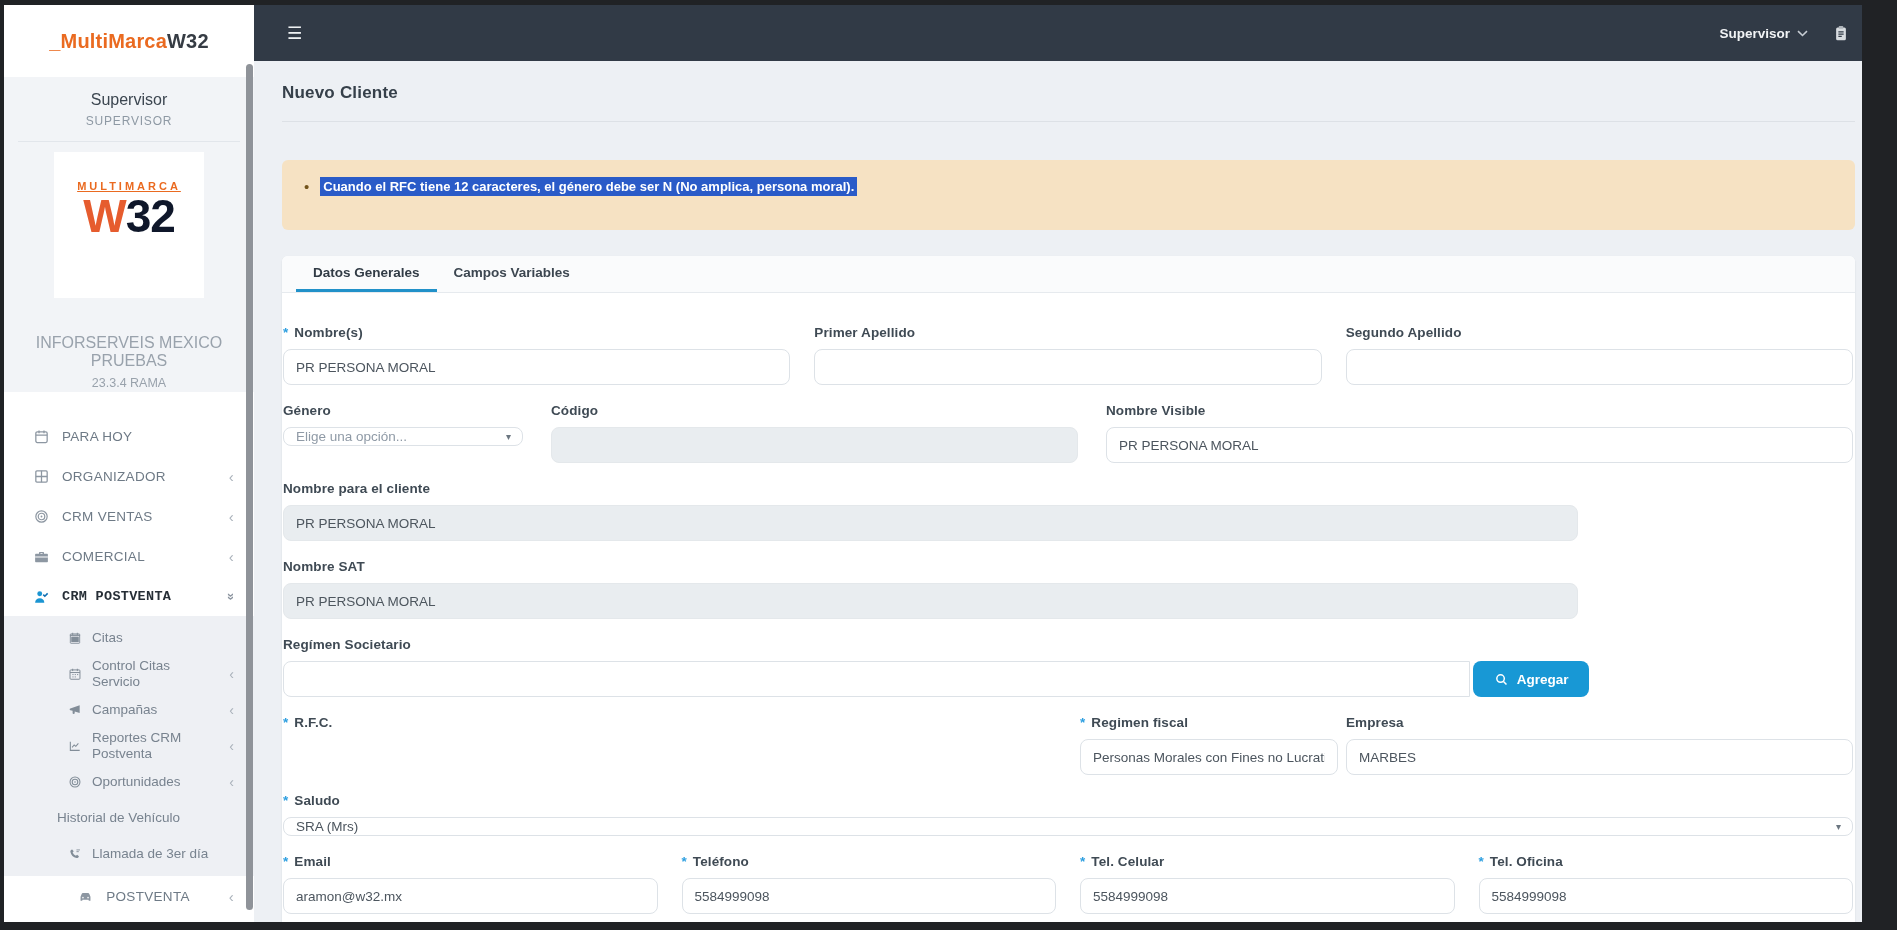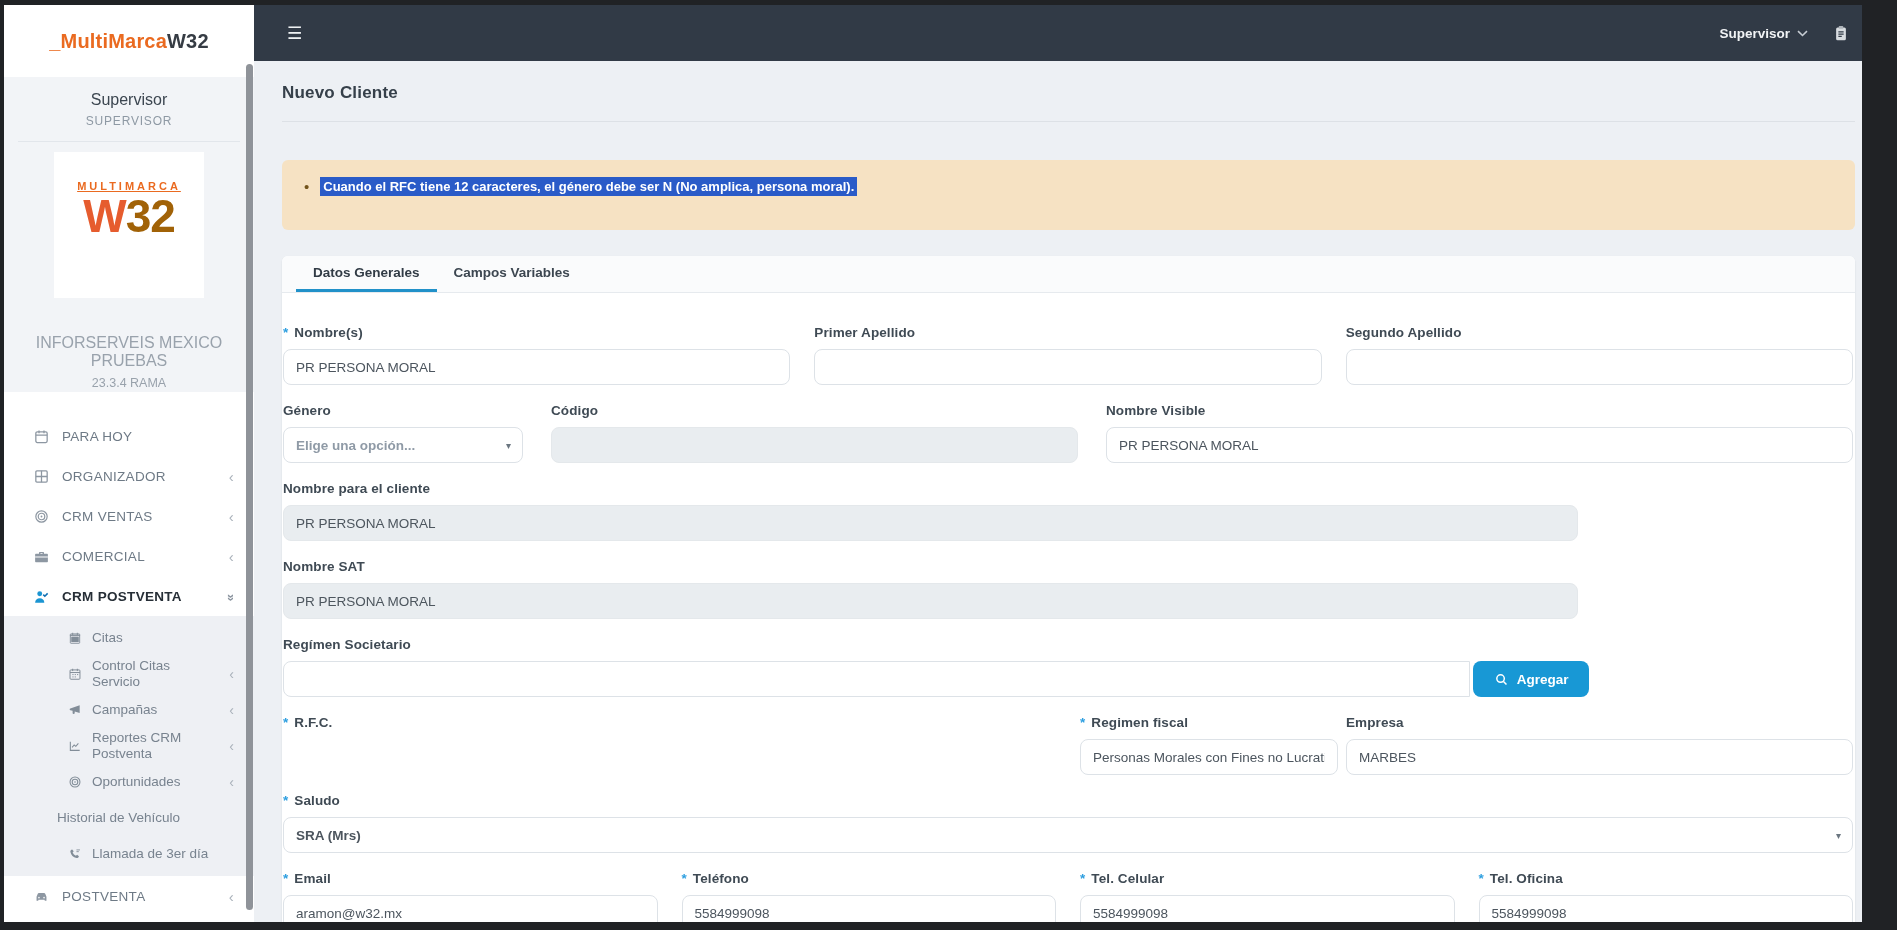--- a/index.html
+++ b/index.html
@@ -13,37 +13,37 @@
   .brand .b1 { color:#ea6a20; }
   .brand .b2 { color:#363c44; }
   .user-block { height:315px; background:#f2f4f7; text-align:center; padding-top:14px; overflow:hidden; }
   .user-name { font-size:16px; color:#3c4650; font-weight:400; }
   .user-role { font-size:12px; color:#8e99a4; letter-spacing:.8px; margin-top:5px; }
   .user-divider { height:1px; background:#e2e6eb; margin:13px 14px 10px; }
   .logo-box { width:150px; height:146px; background:#fff; margin:0 auto; padding-top:28px; }
   .logo-small { color:#ea6a20; font-size:11px; font-weight:700; letter-spacing:3px;text-decoration:underline; }
   .logo-big { font-size:46px; font-weight:700; line-height:1.05; letter-spacing:-1px; }
   .logo-big .w { color:#e65c2e; }
-  .logo-big .n { color:#a16207;margin-top:28px; }
+  .logo-big .n { color:#0f172a;margin-top:28px; }
   .org-name { margin-top:36px; font-size:16px; color:#99a2ac; }
   .org-ver { margin-top:6px; font-size:12.5px; color:#99a2ac; }
   .menu { padding-top:24px; background:#fff; }
   .m-item { height:40px; display:flex; align-items:center; padding:0 20px 0 29px; color:#6e7a86; cursor:pointer; position:relative; letter-spacing:.3px; }
   .m-item .ico { width:17px; height:17px; margin-right:12px; color:#8d97a2; flex:none; display:flex; }
   .m-item .chev { position:absolute; right:20px; color:#a9b1ba; font-size:15px; line-height:1; }
-  .m-item.active { color:#262e36; font-weight:700; }
+  .m-item.active { color:#262e36; font-weight:700;font-family:Liberation Mono, monospace; }
   .m-item.active .ico { color:#1b95d2; }
   .chev-dd { display:inline-block; transform:rotate(-90deg); font-size:13px; color:#8a939e; }
   .submenu { background:#eef0f4; padding:4px 0; }
   .s-item { min-height:36px; display:flex; align-items:center; padding:2px 28px 2px 64px; color:#78838f; cursor:pointer; position:relative; }
   .s-item .ico { width:14px; height:14px; margin-right:10px; color:#828d98; flex:none; display:flex; }
   .s-item .lbl { max-width:122px; line-height:16px; }
   .s-item .chev { position:absolute; right:20px; color:#a9b1ba; font-size:14px; }
   .s-item.noicon { padding-left:53px; }
-  .pv-item { background:#fff; }
+  .pv-item { background:#fff;justify-content:center; }
   .sb-thumb { position:absolute; top:59px; right:1px; width:7px; height:846px; background:#8f9399; border-radius:4px; }
 
   
   .right-col { flex:1; display:flex; flex-direction:column; overflow:hidden; }
   .topbar { height:56px; background:#313a46; display:flex; align-items:center; flex:none; }
   .burger { color:#eef1f3; font-size:17px; margin-left:33px; cursor:pointer; line-height:1; }
   .top-right { margin-left:auto; display:flex; align-items:center; margin-right:12px; }
   .top-user { color:#f1f3f5; font-weight:700; font-size:13.5px; display:flex; align-items:center; gap:7px; cursor:pointer; }
   .clip { margin-left:24px; cursor:pointer; display:flex; }
 
@@ -58,21 +58,21 @@
   .tabs { height:37px; background:#fafbfc; border-bottom:1px solid #e6eaee; border-radius:6px 6px 0 0; display:flex; padding-left:14px; }
   .tab { padding:0 17px; display:flex; align-items:center; font-weight:600; font-size:13.5px; color:#3c4650; cursor:pointer; border-bottom:3px solid transparent; }
   .tab.active { color:#313b45; border-bottom-color:#2191c9; }
   .card-body { padding:30px 2px 24px 1px; }
 
   .frow { margin-bottom:16px; }
   label.flabel { display:block; font-size:13.5px; font-weight:600; color:#3f4a54; line-height:20px; margin-bottom:6px; letter-spacing:.1px; }
   .req { color:#2e9fe0; margin-right:6px; font-weight:700; }
   .tinput { width:100%; height:36px; border:1px solid #dde2e7; border-radius:8px; padding:0 12px; font-size:13.5px; color:#4c555e; background:#fff; font-family:inherit; outline:none; }
   .tinput:disabled, .tinput.disabled { background:#e9edf0; border-color:#e4e8eb; color:#4d565e; }
-  .fselect { height:36px; border:1px solid #dde2e7; border-radius:8px; padding:0 12px; display:flex; align-items:center; background:#fff; color:#4c555e; cursor:pointer; position:relative;font-weight:bold; }
+  .fselect { height:19px; border:1px solid #dde2e7; border-radius:8px; padding:0 12px; display:flex; align-items:center; background:#fff; color:#4c555e; cursor:pointer; position:relative; }
   .fselect .caret { position:absolute; right:11px; color:#6b7680; font-size:10px; }
   .fselect.placeholder { color:#8f9aa6; }
   .g3 { display:grid; grid-template-columns:repeat(3,1fr); gap:24px; }
   .g4 { display:grid; grid-template-columns:repeat(4,1fr); gap:24px; }
   .gmix { display:grid; grid-template-columns:240px 527px 1fr; gap:28px; }
   .ghalf { display:grid; grid-template-columns:1fr 1fr; gap:24px; }
   .gright { display:grid; grid-template-columns:258px 1fr; gap:8px; }
   .w10 { width:82.5%; }
   .rs-line { display:flex; width:83.2%; gap:3px; }
   .rs-line .tinput { flex:1; border-radius:8px 0 0 8px; }

